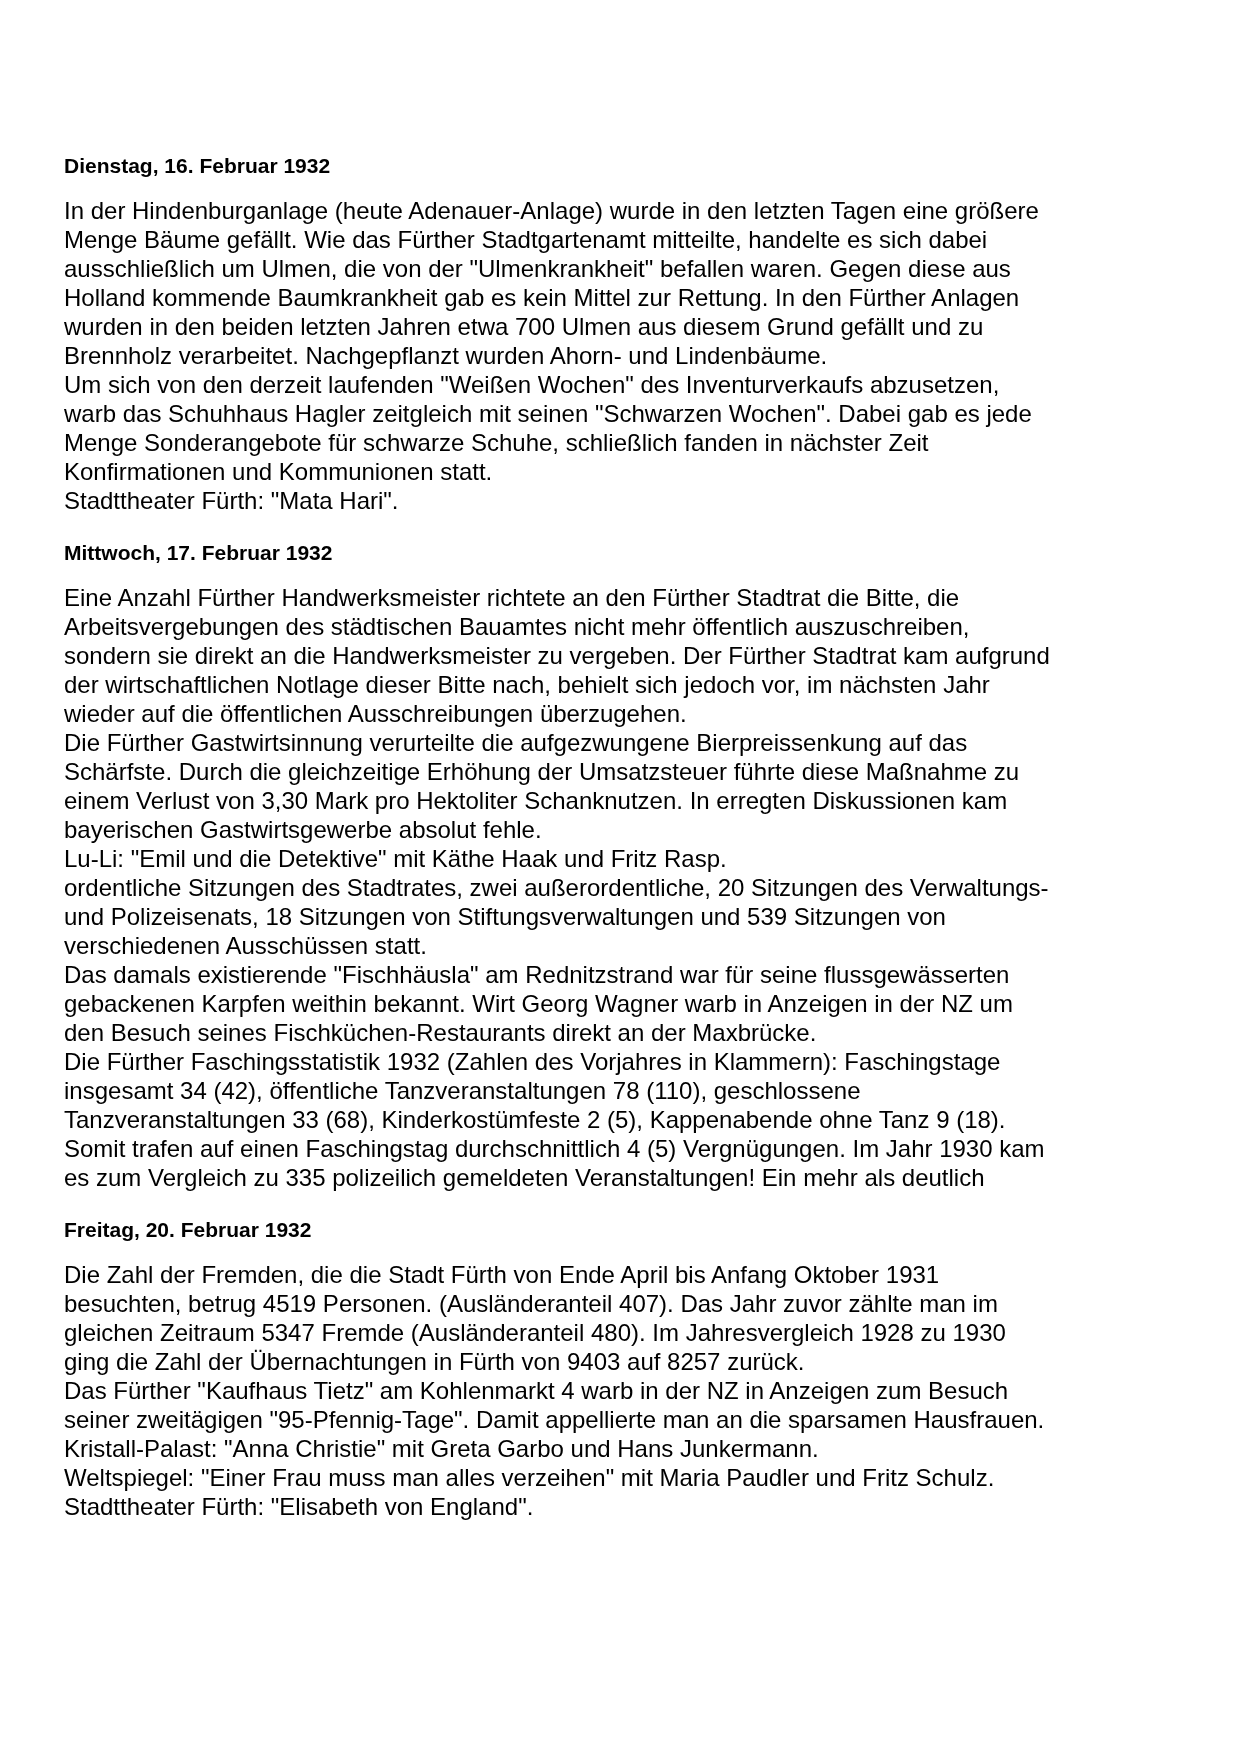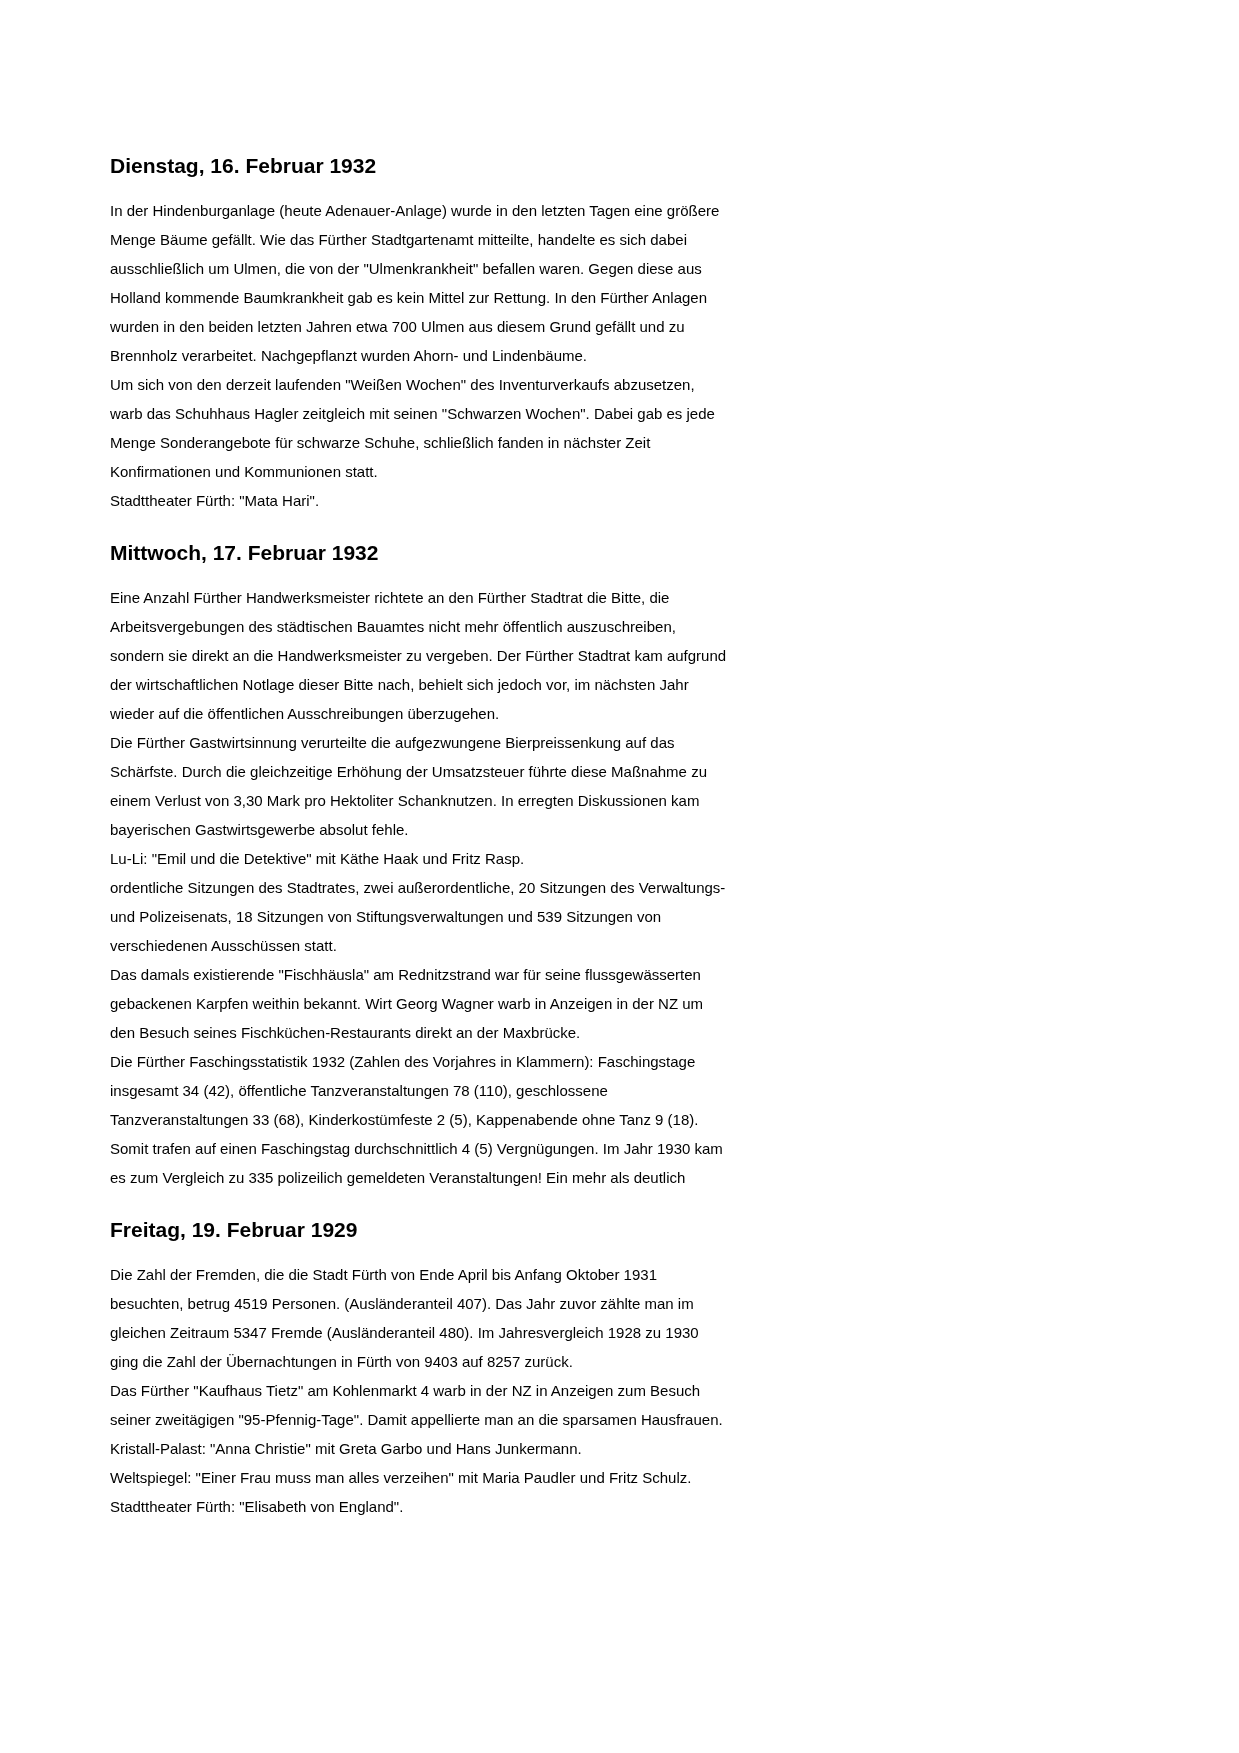--- a/index.html
+++ b/index.html
@@ -9,37 +9,37 @@
   }
   body {
     width: 1239px;
     height: 1753px;
     overflow: hidden;
   }
   .page {
     box-sizing: border-box;
     width: 1239px;
     height: 1753px;
-    padding: 151px 30px 0 110px;
+    padding: 151px 30px 0 64px;
     background: #ffffff;
     color: #000000;
     font-family: "Liberation Sans", sans-serif;
   }
   .day-section { margin: 0; padding: 0; }
   .day-heading {
     font-size: 21px;
     line-height: 29px;
     font-weight: bold;
     margin: 23px 0 16px 0;
     white-space: nowrap;
   }
   .day-section:first-child .day-heading { margin-top: 0; }
   .day-body { margin: 0; }
   .text-line {
-    font-size: 15px;
+    font-size: 24px;
     line-height: 29px;
     white-space: nowrap;
   }
 </style>
 </head>
 <body>
 
 <div class="page">
   <div id="sections-root">
   <section class="day-section">
@@ -85,21 +85,21 @@
           <div class="text-line">den Besuch seines Fischküchen-Restaurants direkt an der Maxbrücke.</div>
           <div class="text-line">Die Fürther Faschingsstatistik 1932 (Zahlen des Vorjahres in Klammern): Faschingstage</div>
           <div class="text-line">insgesamt 34 (42), öffentliche Tanzveranstaltungen 78 (110), geschlossene</div>
           <div class="text-line">Tanzveranstaltungen 33 (68), Kinderkostümfeste 2 (5), Kappenabende ohne Tanz 9 (18).</div>
           <div class="text-line">Somit trafen auf einen Faschingstag durchschnittlich 4 (5) Vergnügungen. Im Jahr 1930 kam</div>
           <div class="text-line">es zum Vergleich zu 335 polizeilich gemeldeten Veranstaltungen! Ein mehr als deutlich</div>
         </div>
   </section>
 
   <section class="day-section">
-    <h2 class="day-heading">Freitag, 19. Februar 1929</h2>
+    <h2 class="day-heading">Freitag, 20. Februar 1932</h2>
     <div class="day-body">
           <div class="text-line">Die Zahl der Fremden, die die Stadt Fürth von Ende April bis Anfang Oktober 1931</div>
           <div class="text-line">besuchten, betrug 4519 Personen. (Ausländeranteil 407). Das Jahr zuvor zählte man im</div>
           <div class="text-line">gleichen Zeitraum 5347 Fremde (Ausländeranteil 480). Im Jahresvergleich 1928 zu 1930</div>
           <div class="text-line">ging die Zahl der Übernachtungen in Fürth von 9403 auf 8257 zurück.</div>
           <div class="text-line">Das Fürther "Kaufhaus Tietz" am Kohlenmarkt 4 warb in der NZ in Anzeigen zum Besuch</div>
           <div class="text-line">seiner zweitägigen "95-Pfennig-Tage". Damit appellierte man an die sparsamen Hausfrauen.</div>
           <div class="text-line">Kristall-Palast: "Anna Christie" mit Greta Garbo und Hans Junkermann.</div>
           <div class="text-line">Weltspiegel: "Einer Frau muss man alles verzeihen" mit Maria Paudler und Fritz Schulz.</div>
           <div class="text-line">Stadttheater Fürth: "Elisabeth von England".</div>

